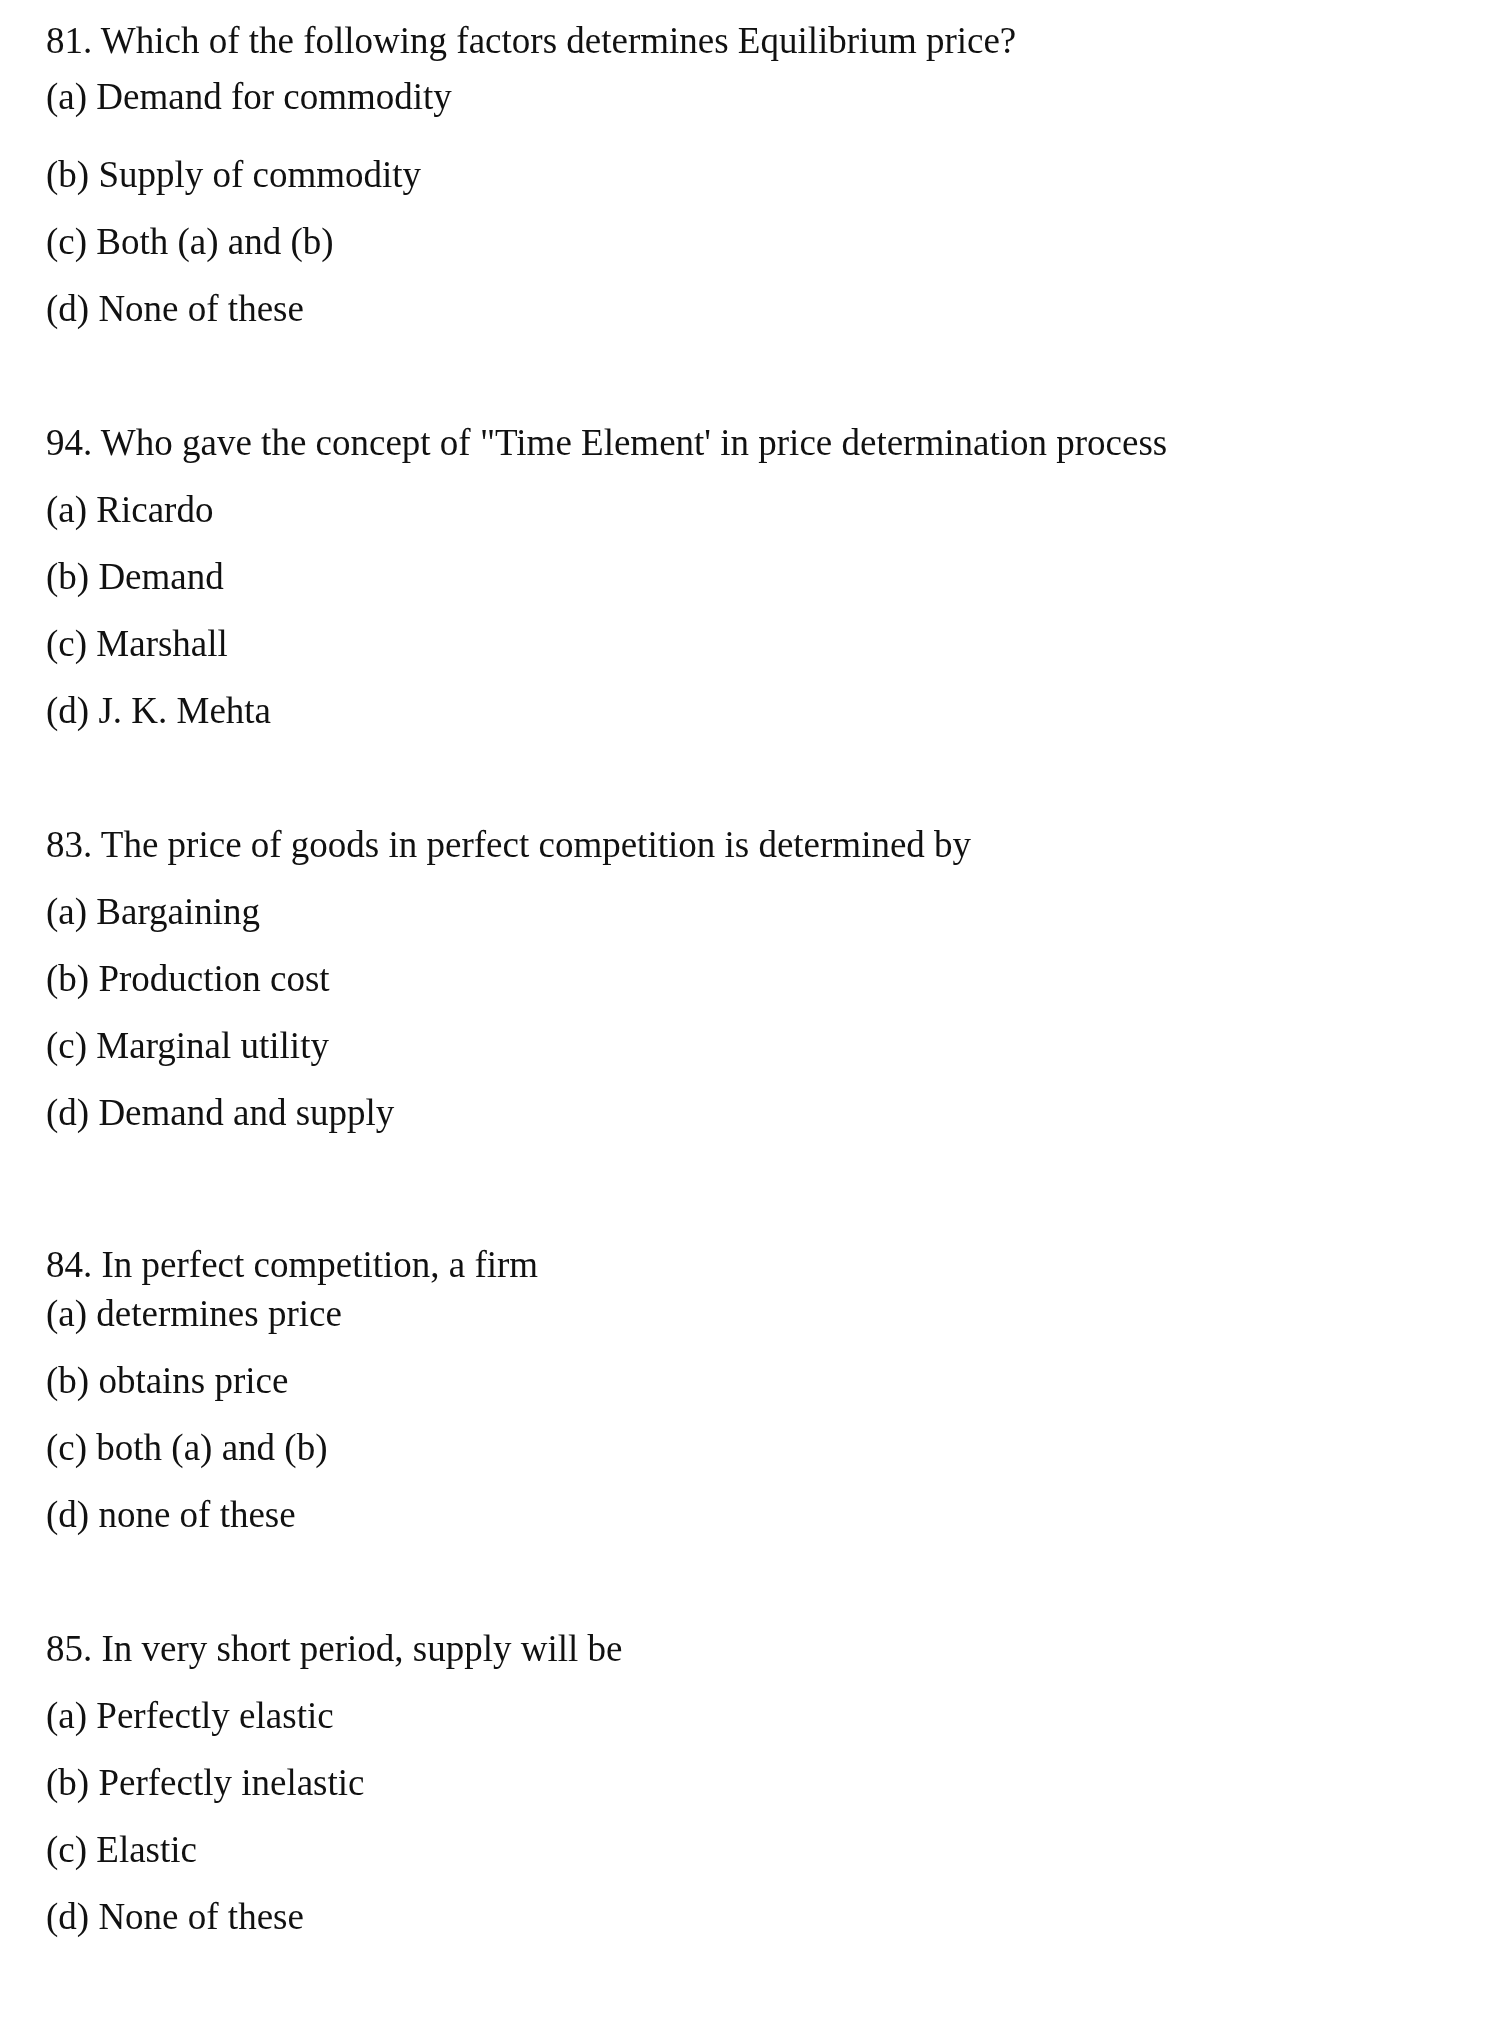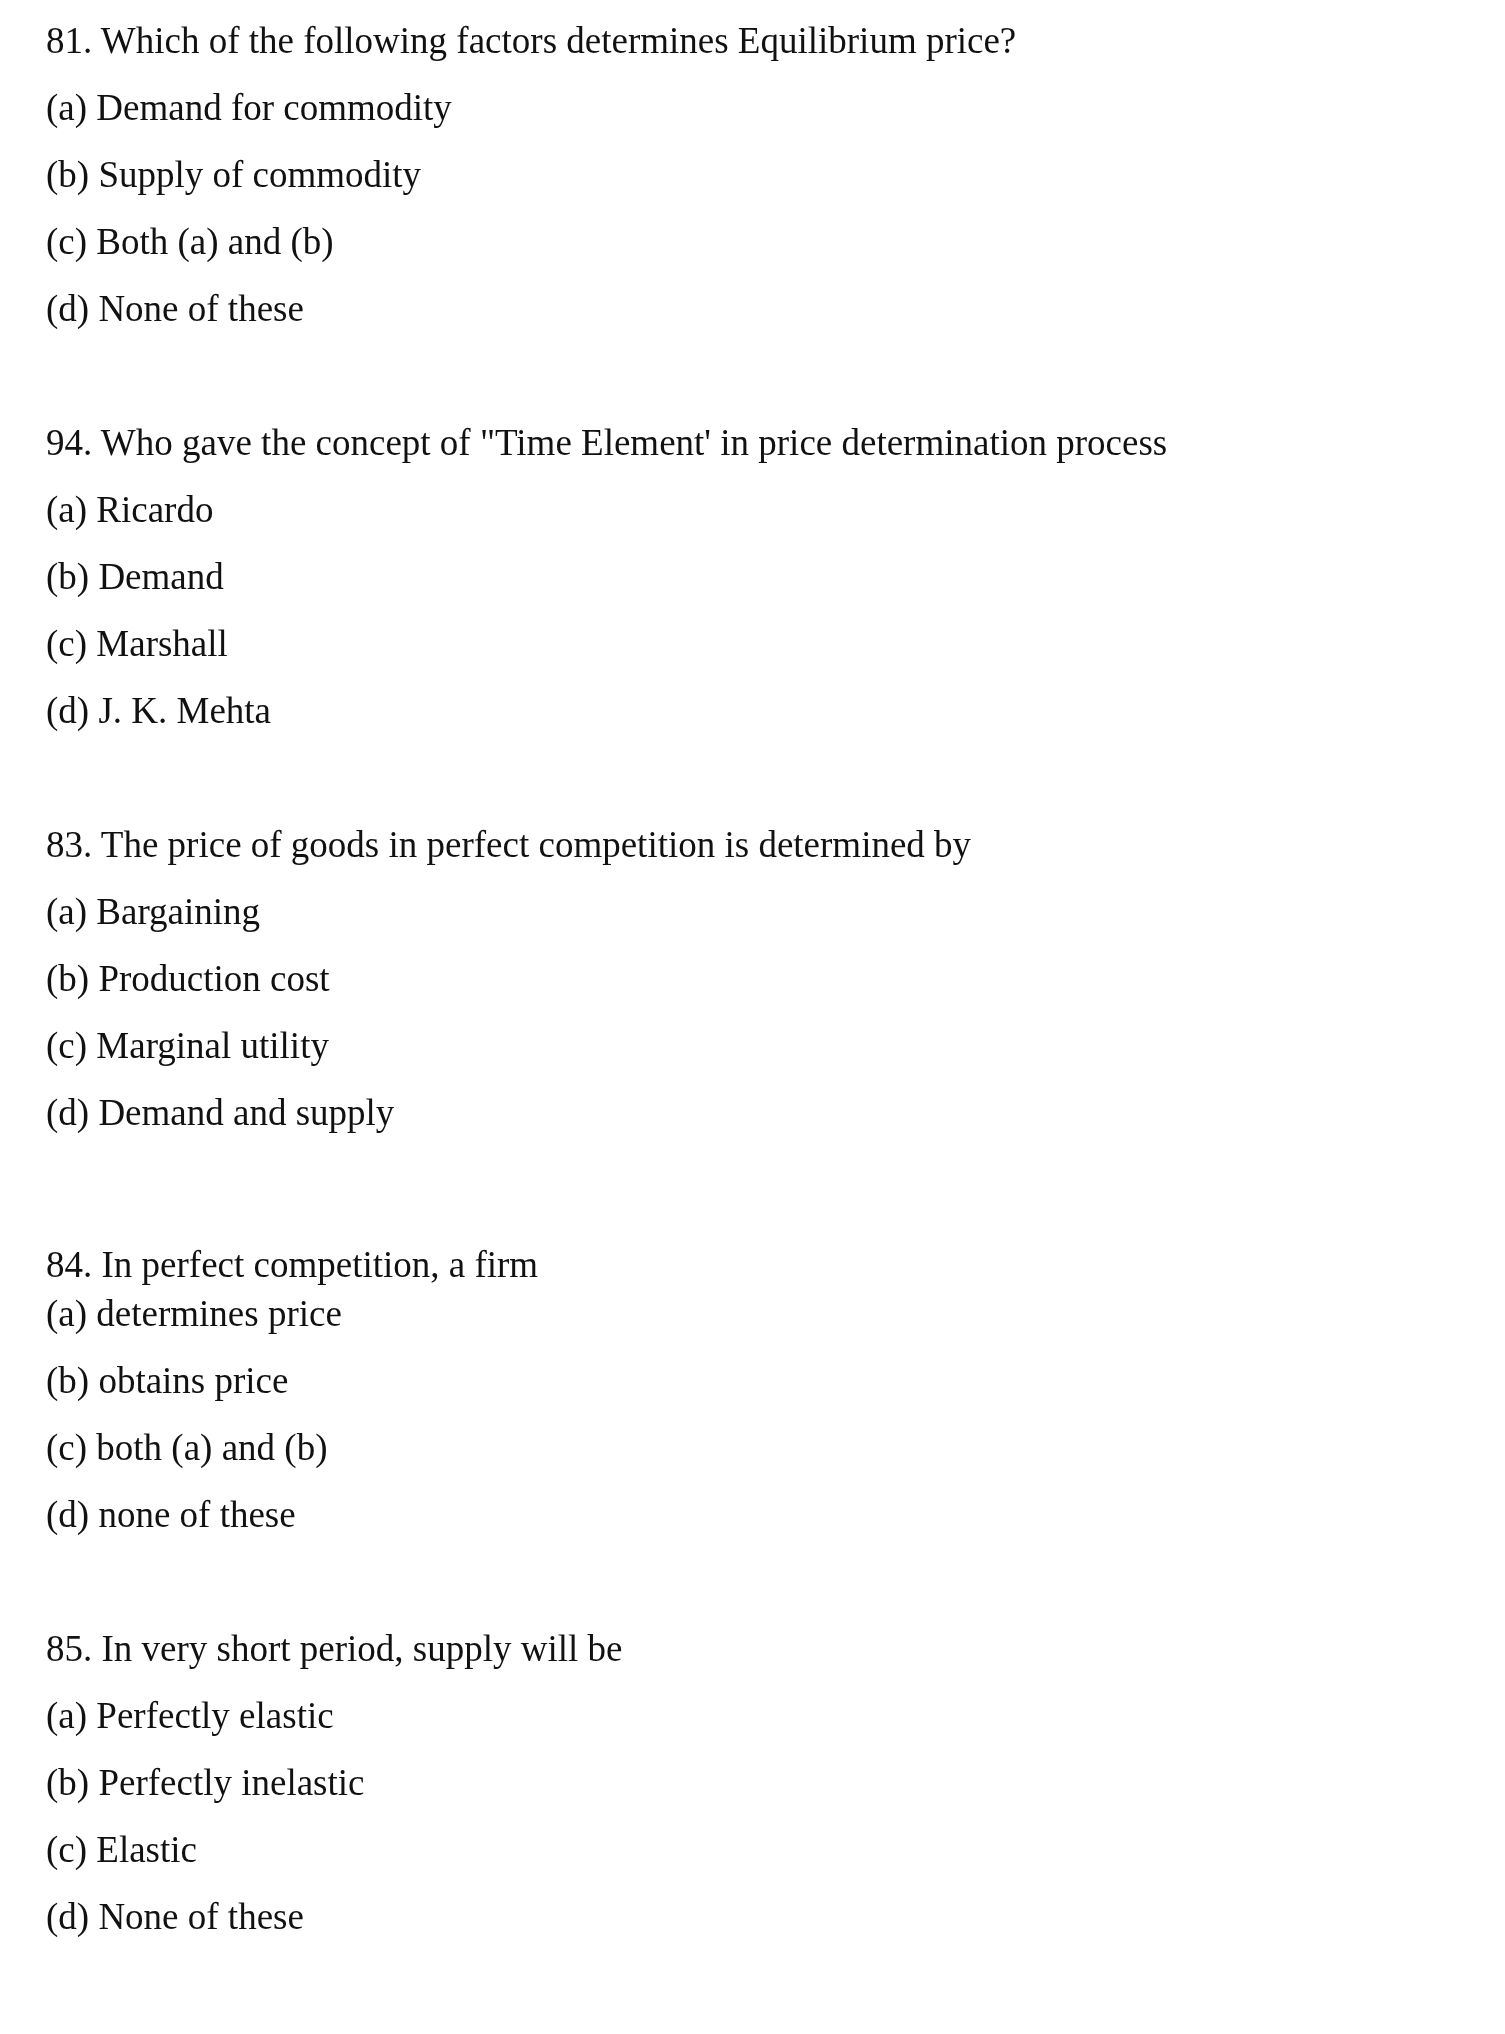--- a/index.html
+++ b/index.html
@@ -38,21 +38,21 @@
     }
     .option { cursor: pointer; }
   </style>
 </head>
 <body>
 
 <div class="page">
 
   <div class="question-block" style="top:0px;">
     <div class="line" style="top:7px;">81. Which of the following factors determines Equilibrium price?</div>
-    <div class="line option" style="top:74px;">(a) Demand for commodity</div>
+    <div class="line option" style="top:63px;">(a) Demand for commodity</div>
     <div class="line option" style="top:141px;">(b) Supply of commodity</div>
     <div class="line option" style="top:208px;">(c) Both (a) and (b)</div>
     <div class="line option" style="top:275px;">(d) None of these</div>
   </div>
 
   <div class="question-block" style="top:402px;">
     <div class="line" style="top:7px;">94. Who gave the concept of "Time Element' in price determination process</div>
     <div class="line option" style="top:74px;">(a) Ricardo</div>
     <div class="line option" style="top:141px;">(b) Demand</div>
     <div class="line option" style="top:208px;">(c) Marshall</div>

